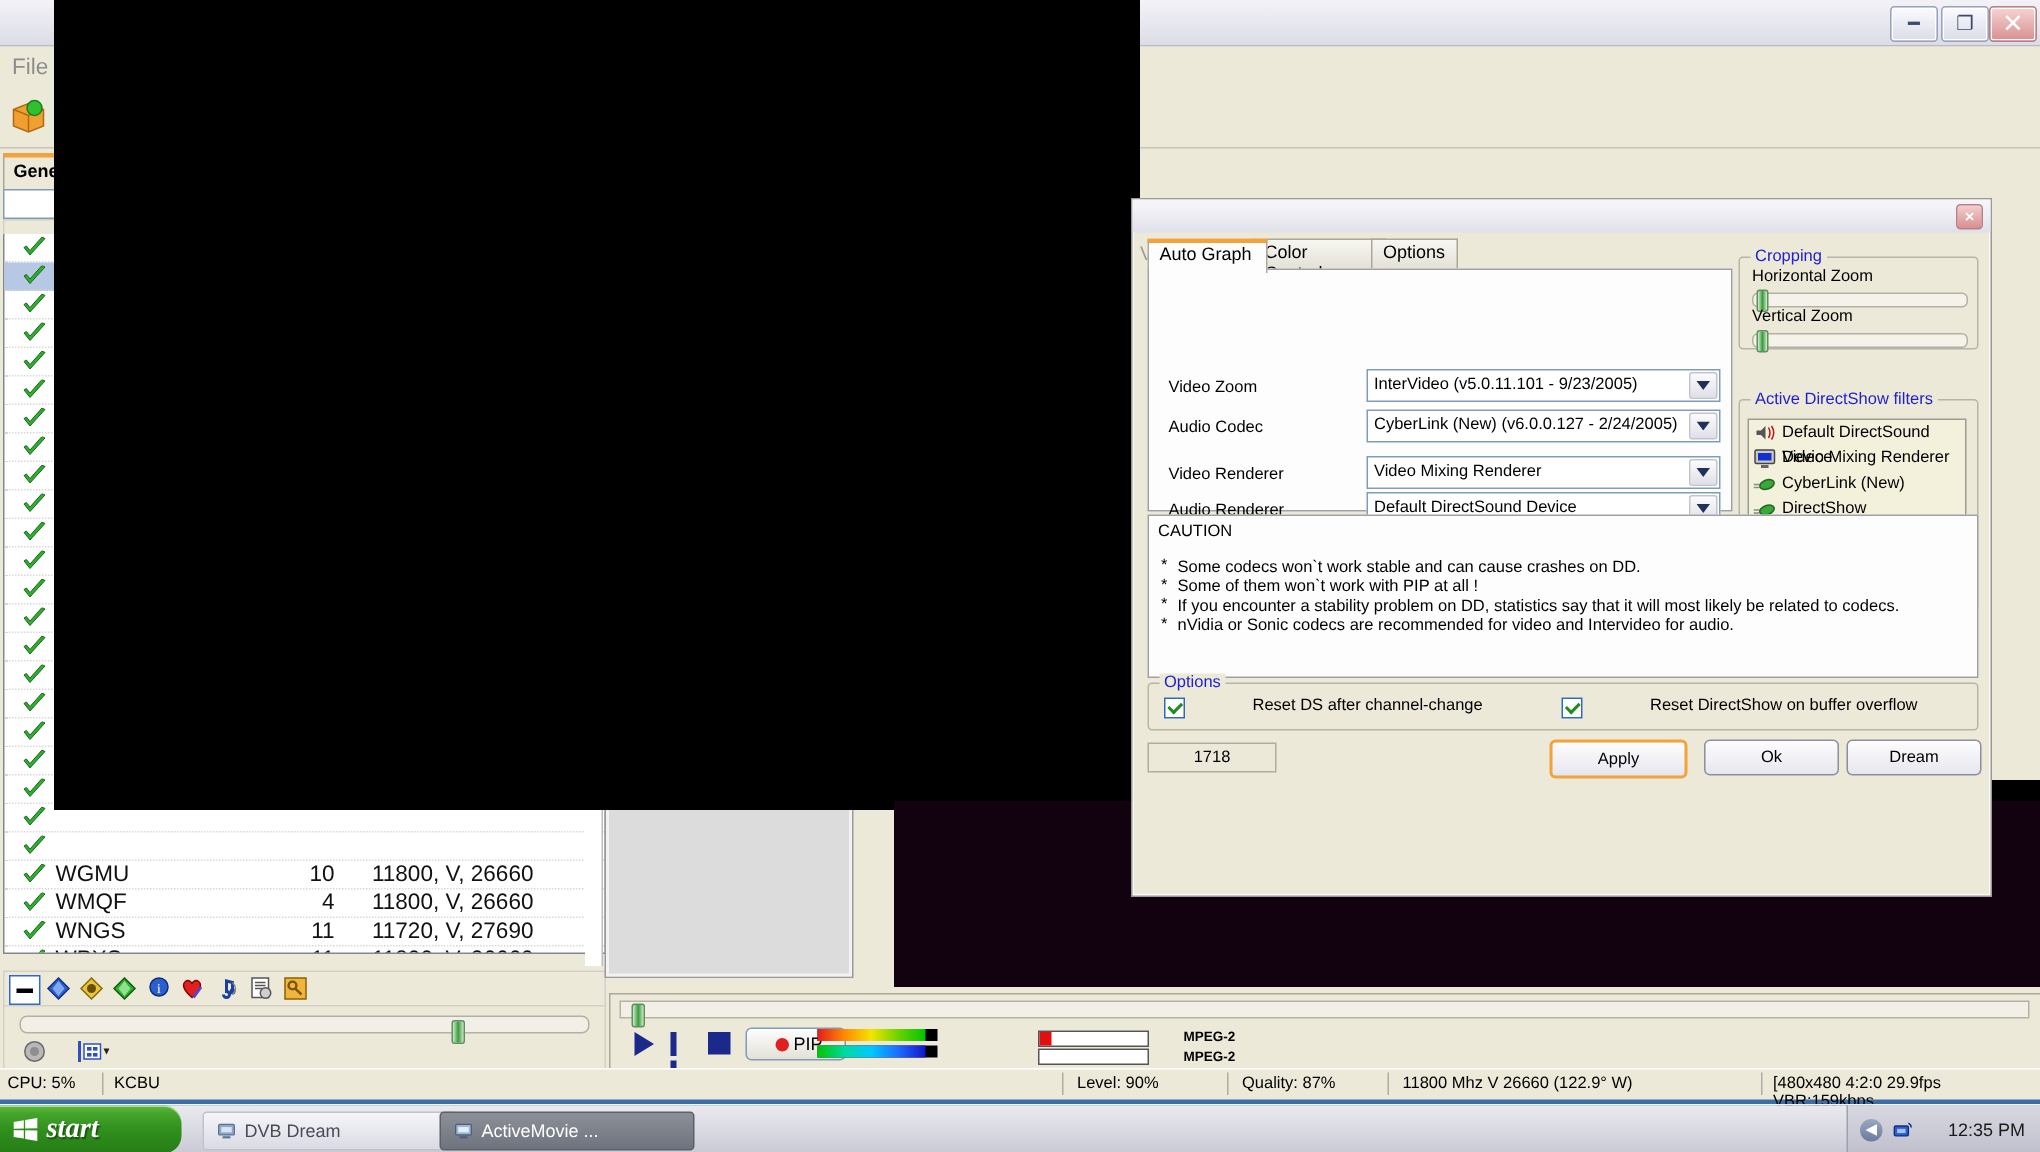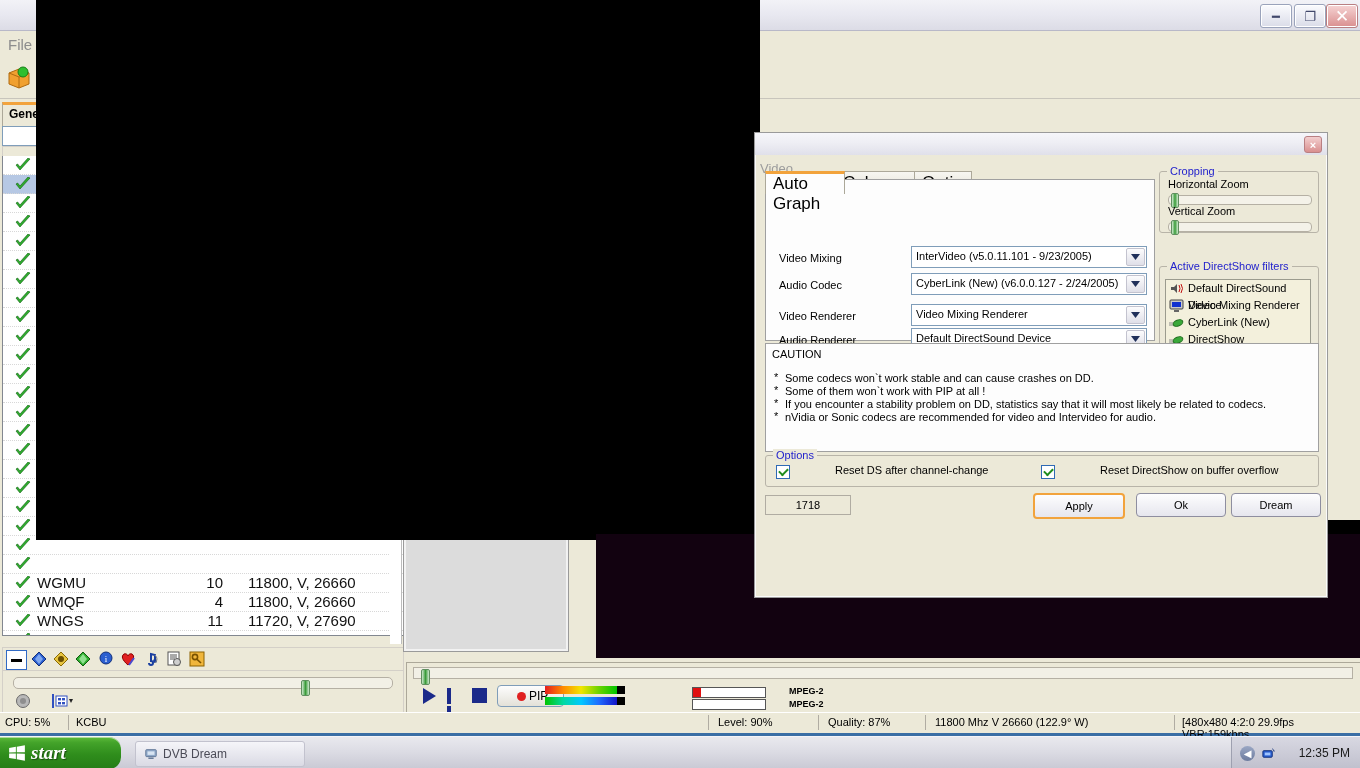--- a/index.html
+++ b/index.html
@@ -127,21 +127,21 @@
      box-shadow:0 0 0 1px #fbfbfb inset;}
   #dlg-titlebar{position:absolute;left:0;top:0;width:572px;height:22px;
      background:linear-gradient(to bottom,#f6f6fa 0%,#eeeef4 45%,#e0e0ea 100%);}
   #dlg-title{position:absolute;left:5px;top:4px;font-size:13px;color:#9c9c9c;font-weight:normal;margin-top:24px;}
   #dlg-close{position:absolute;right:5px;top:3px;width:16px;height:15px;
      background:linear-gradient(to bottom,#f3cfcf,#d98f8f);border:1px solid #b97f82;border-radius:3px;
      color:#fff;font-size:11px;font-weight:bold;display:flex;align-items:center;justify-content:center;}
 
   
   #tabstrip{position:absolute;left:10px;top:26px;height:20px;}
-  .tab{position:absolute;top:12px;height:18px;padding:1px 7px 0 7px;font-size:17px;color:#000;
+  .tab{position:absolute;top:0;height:18px;padding:1px 7px 0 7px;font-size:12px;color:#000;
      border:1px solid #aca899;border-bottom:none;background:linear-gradient(to bottom,#f7f6f1,#e4e1d6);}
   .tab.active{background:#fdfdfd;border-top:3px solid #f2a33c;padding-top:0;height:20px;z-index:3;font-weight:normal;}
   #tabpanel{position:absolute;left:10px;top:46px;width:388px;height:160px;background:#fdfdfd;border:1px solid #a0a0a0;}
 
   .fld-label{position:absolute;font-size:11px;color:#000;}
   .combo{position:absolute;height:20px;background:#fff;border:1px solid #7f9db9;}
   .combo .txt{position:absolute;left:4px;top:3px;font-size:11px;color:#000;white-space:nowrap;overflow:hidden;}
   .combo .arrowbtn{position:absolute;right:1px;top:1px;width:17px;height:16px;
      background:linear-gradient(to bottom,#fcfcfd,#dfdfe8);border:1px solid #c3c3cf;border-radius:2px;
      display:flex;align-items:center;justify-content:center;}
@@ -488,20 +488,28 @@
 
   <div class="tb-task" id="task1">
     <svg width="14" height="14" viewBox="0 0 16 16">
       <rect x="2" y="3" width="12" height="8" rx="1" fill="#8fa8c8" stroke="#5b7292"></rect>
       <rect x="4" y="5" width="8" height="4" fill="#d8e4f2"></rect>
       <rect x="5" y="12" width="6" height="1.6" fill="#5b7292"></rect>
     </svg>
     <span>DVB Dream</span>
   </div>
 
+  <div class="tb-task" id="task2">
+    <svg width="14" height="14" viewBox="0 0 16 16">
+      <rect x="2" y="3" width="12" height="8" rx="1" fill="#9fb4cf" stroke="#4a5f7c"></rect>
+      <rect x="4" y="5" width="8" height="4" fill="#e4eefa"></rect>
+      <rect x="5" y="12" width="6" height="1.6" fill="#4a5f7c"></rect>
+    </svg>
+    <span>ActiveMovie ...</span>
+  </div>
 
   <div id="tray">
     <div id="tray-chevron">◀</div>
     <svg width="15" height="15" viewBox="0 0 16 16">
       <rect x="2" y="5" width="10" height="7" rx="1" fill="#2b5fd0" stroke="#12307a"></rect>
       <rect x="4" y="7" width="6" height="3" fill="#9fc4ff"></rect>
       <path d="M12 3 q2 1 2 3" stroke="#12307a" fill="none"></path>
     </svg>
     <span id="tray-time">12:35 PM</span>
   </div>
@@ -517,21 +525,21 @@
   </div>
 
   <div id="tabstrip">
     <div class="tab active" style="left:0px;width:64px;">Auto Graph</div>
     <div class="tab" style="left:70px;width:73px;">Color Controls</div>
     <div class="tab" style="left:149px;width:42px;">Options</div>
   </div>
 
   <div id="tabpanel">
 
-    <span class="fld-label" style="left:13px;top:72px;">Video Mixing</span>
+    <span class="fld-label" style="left:13px;top:72px;">Video Zoom</span>
     <span class="fld-label" style="left:13px;top:99px;">Audio Codec</span>
     <span class="fld-label" style="left:13px;top:130px;">Video Renderer</span>
     <span class="fld-label" style="left:13px;top:154px;">Audio Renderer</span>
     <span class="fld-label" style="left:13px;top:189px;">H.264 Codec</span>
 
     <div class="combo" style="left:145px;top:66px;width:234px;">
       <span class="txt">InterVideo   (v5.0.11.101 - 9/23/2005)</span>
       <span class="arrowbtn">
           <svg width="9" height="6" viewBox="0 0 9 6">
             <polygon points="0,0 9,0 4.5,6" fill="#20305a"></polygon>

